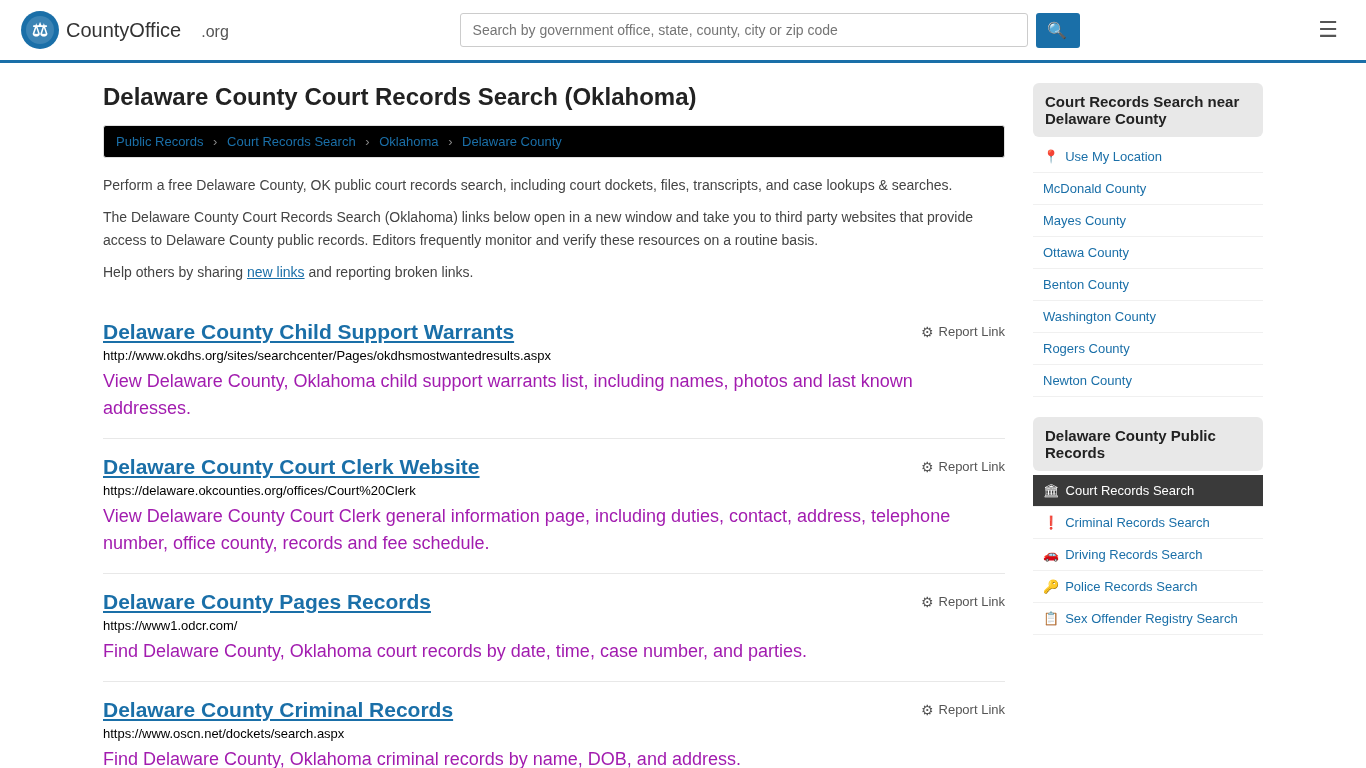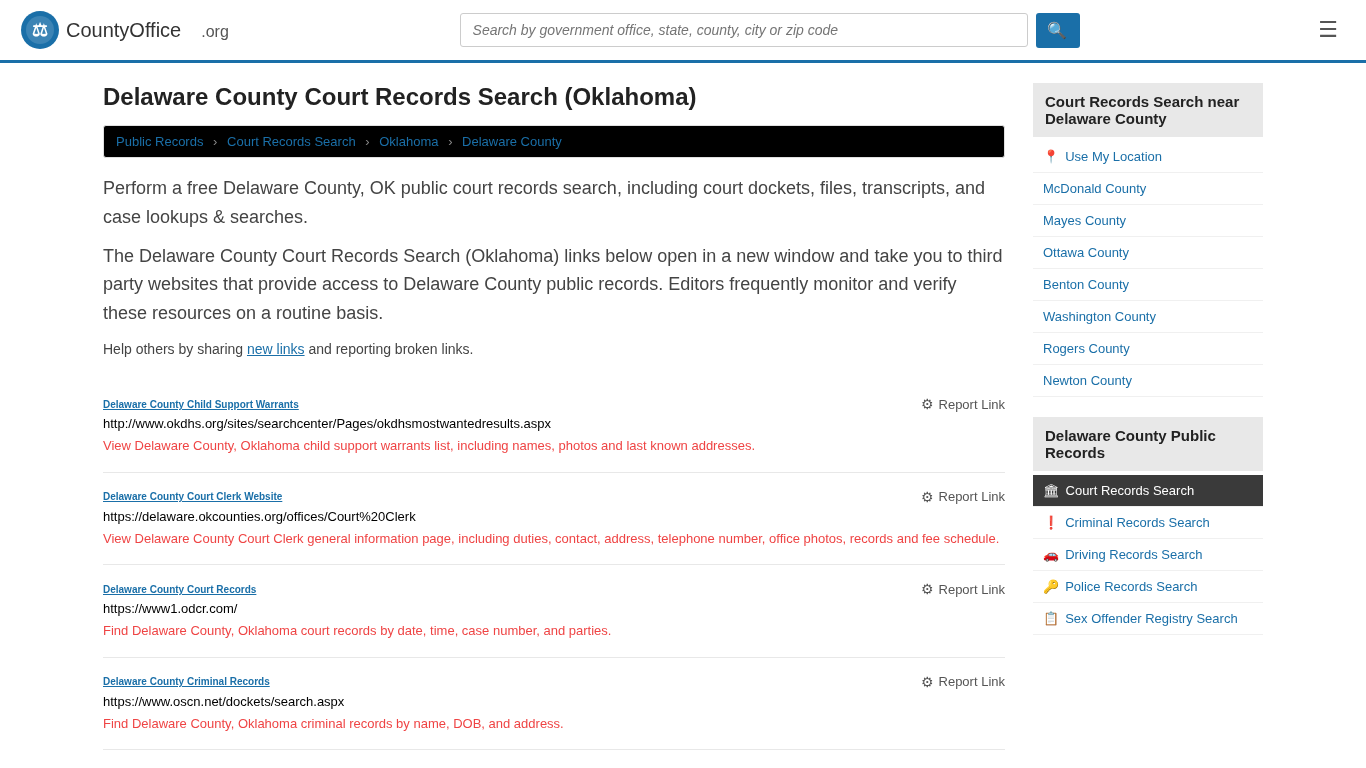--- a/index.html
+++ b/index.html
@@ -40,21 +40,20 @@
       max-width: 620px;
       margin: 0 20px;
     }
     .search-input {
       flex: 1;
       padding: 8px 12px;
       border: 1px solid #ccc;
       border-radius: 3px;
       font-size: 14px;
       color: #1d4ed8;
-      font-style: italic;
     }
     .search-btn {
       background: #1a6fa8;
       border: none;
       border-radius: 3px;
       padding: 8px 12px;
       cursor: pointer;
       color: #fff;
       font-size: 16px;
     }
@@ -96,21 +95,21 @@
       font-size: 13px;
       color: #555;
     }
     .breadcrumb a {
       color: #1a6fa8;
       text-decoration: none;
     }
     .breadcrumb .sep { margin: 0 6px; color: #888; }
 
     .intro-text {
-      font-size: 18px;
+      font-size: 14px;
       line-height: 1.6;
       color: #444;
       margin-bottom: 10px;
     }
     .help-text {
       font-size: 14px;
       line-height: 1.6;
       color: #444;
       margin-bottom: 20px;
     }
@@ -124,21 +123,21 @@
       padding: 16px 0;
     }
     .record-item:last-child { border-bottom: none; font-style: italic; }
     .record-header {
       display: flex;
       align-items: center;
       justify-content: space-between;
       margin-bottom: 4px;
     }
     .record-title {
-      font-size: 10px;
+      font-size: 21px;
       font-weight: bold;
       color: #1a6fa8;
       text-decoration: underline;
       cursor: pointer;
     }
     .report-link {
       display: flex;
       align-items: center;
       gap: 5px;
       font-size: 13px;
@@ -149,40 +148,40 @@
     .report-icon {
       font-size: 14px;
       color: #555;
     }
     .record-url {
       font-size: 13px;
       color: #000000;
       margin-bottom: 5px;
     }
     .record-desc {
-      font-size: 13px;
-      color: #ef4444;
+      font-size: 18px;
+      color: #a21caf;
       line-height: 1.5;
     }
 
     
     .sidebar {
       width: 230px;
       flex-shrink: 0;
     }
     .sidebar-section {
       margin-bottom: 20px;
     }
     .sidebar-header {
       background: #e8e8e8;
       padding: 10px 12px;
       font-size: 15px;
       font-weight: bold;
       color: #222;
-      border-radius: 0;
+      border-radius: 6px;
       margin-bottom: 4px;
     }
     .sidebar-list {
       list-style: none;
       padding: 0;
     }
     .sidebar-list li {
       border-bottom: 1px solid #f0f0f0;
     }
     .sidebar-list li a {
@@ -261,26 +260,26 @@
 
     <div class="record-item">
       <div class="record-header">
         <span class="record-title">Delaware County Court Clerk Website</span>
         <div class="report-link">
           <span class="report-icon">⚙</span>
           <span>Report Link</span>
         </div>
       </div>
       <div class="record-url">https://delaware.okcounties.org/offices/Court%20Clerk</div>
-      <div class="record-desc">View Delaware County Court Clerk general information page, including duties, contact, address, telephone number, office photos, records and fee schedule.</div>
-    </div>
-
-    <div class="record-item">
-      <div class="record-header">
-        <span class="record-title">Delaware County Court Records</span>
+      <div class="record-desc">View Delaware County Court Clerk general information page, including duties, contact, address, telephone number, office county, records and fee schedule.</div>
+    </div>
+
+    <div class="record-item">
+      <div class="record-header">
+        <span class="record-title">Delaware County Pages Records</span>
         <div class="report-link">
           <span class="report-icon">⚙</span>
           <span>Report Link</span>
         </div>
       </div>
       <div class="record-url">https://www1.odcr.com/</div>
       <div class="record-desc">Find Delaware County, Oklahoma court records by date, time, case number, and parties.</div>
     </div>
 
     <div class="record-item">

